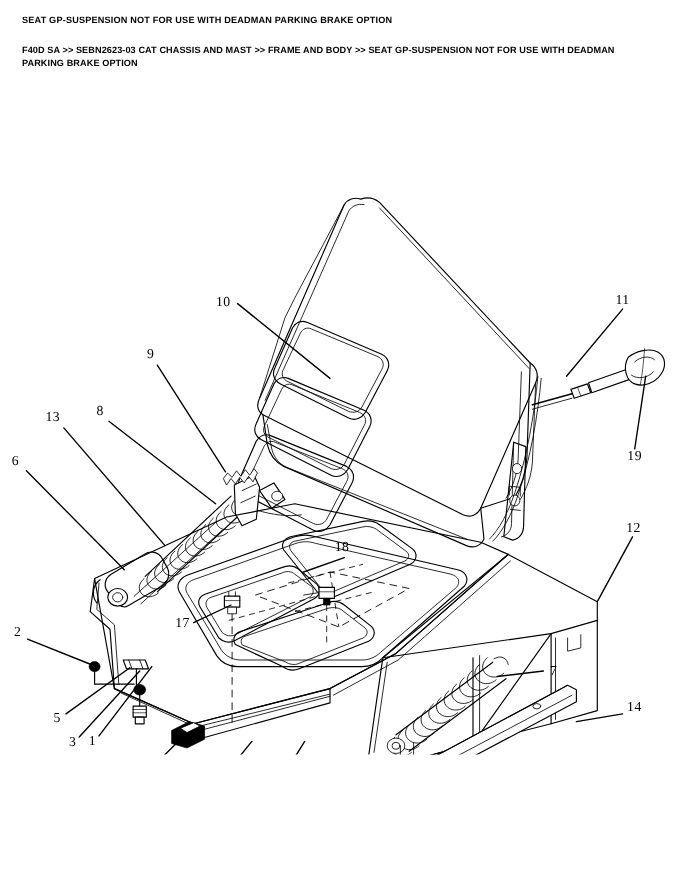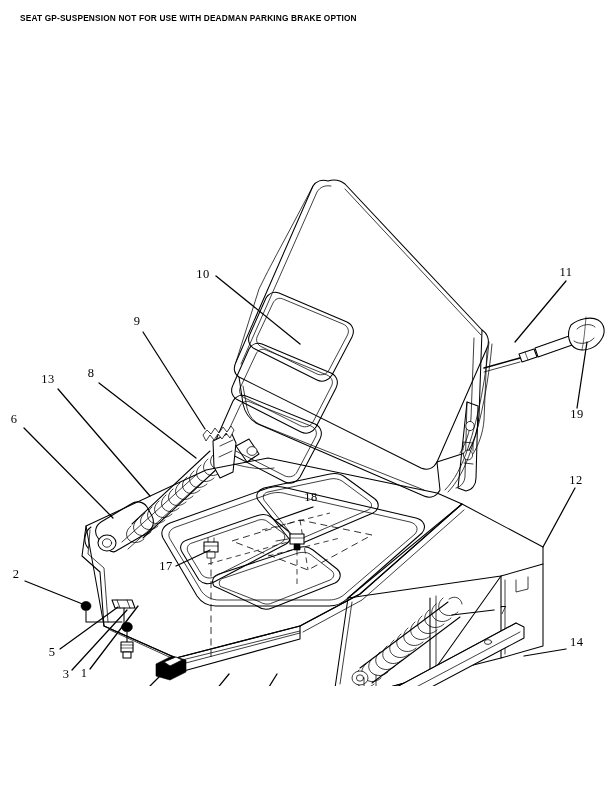--- a/index.html
+++ b/index.html
@@ -77,20 +77,21 @@
 </style>
 </head>
 <body>
 
 <div id="page">
 
   <div class="header">
     <div class="doc-title">SEAT GP-SUSPENSION NOT FOR USE WITH DEADMAN PARKING BRAKE OPTION</div>
   </div>
 
+  <div class="breadcrumb">F40D SA &gt;&gt; SEBN2623-03 CAT CHASSIS AND MAST &gt;&gt; FRAME AND BODY &gt;&gt; SEAT GP-SUSPENSION NOT FOR USE WITH DEADMAN PARKING BRAKE OPTION</div>
 
   <div class="figure-wrap">
     <svg class="figure" viewBox="0 0 612 600" xmlns="http://www.w3.org/2000/svg">
 
       <g>
 
         <path class="ln" d="M328,95 C322,93 316,95 313,100 L236,276 C233,282 234,288 239,291
                             L421,382 C428,385 434,382 437,376 L487,262 C490,255 488,248 482,244
                             L345,98 C340,94 334,93 328,95 Z"></path>
 

